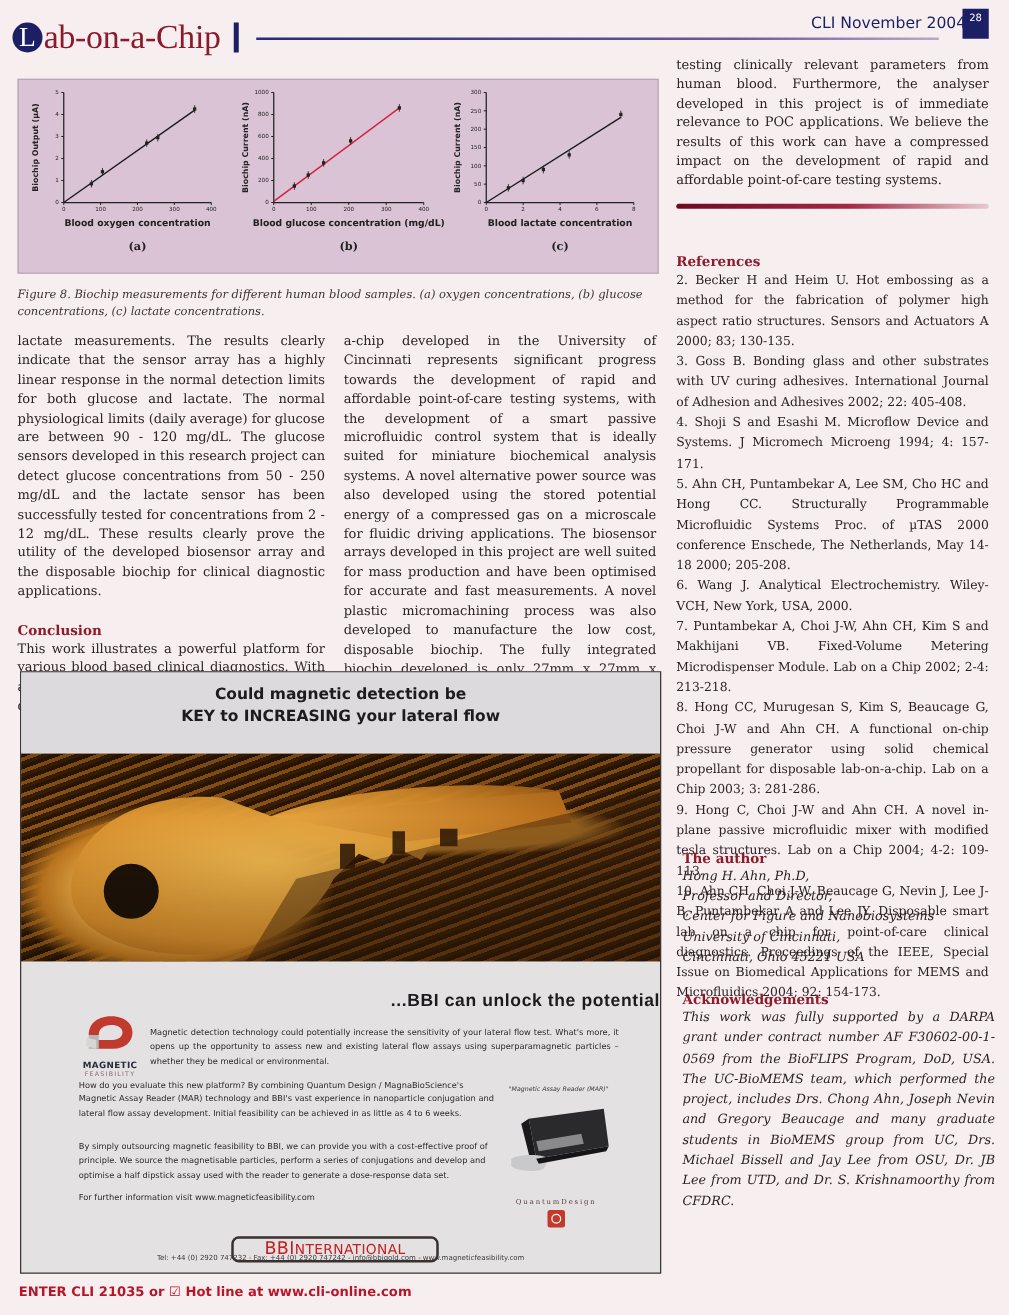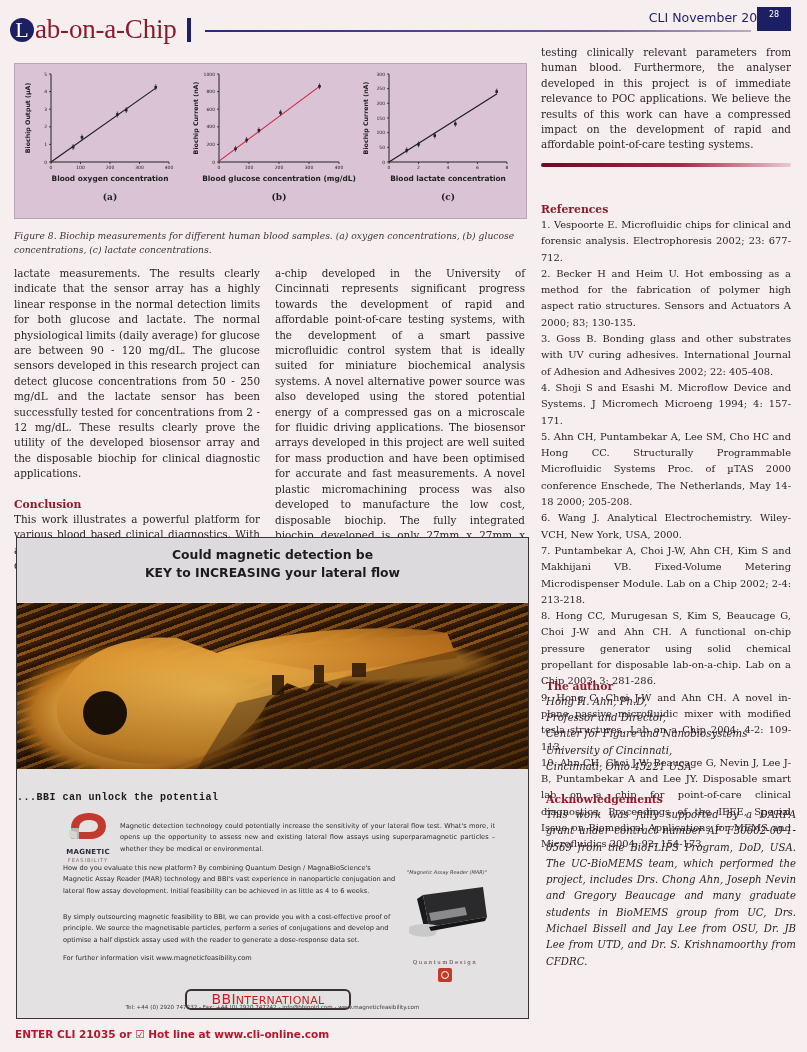--- a/index.html
+++ b/index.html
@@ -26,21 +26,21 @@
   .hdr-bar { width: 4px; height: 24px; background: #1c1f63; margin-left: 10px; }
   .hdr-line {
     left: 205px; top: 30px; width: 546px; height: 2px;
     background: linear-gradient(90deg, #2a2a7a, #6a5a9a 70%, #b9a9c6);
   }
   .hdr-issue {
     right: 34px; top: 10px; font-family: "DejaVu Sans", sans-serif;
     font-size: 12.5px; color: #1c1f63;
   }
   .hdr-page {
-    right: 16px; top: 7px; width: 34px; height: 24px; background: #1c1f63;
+    right: 16px; top: 7px; width: 21px; height: 24px; background: #1c1f63;
     color: #fff; font-size: 8px; font-family: "DejaVu Sans", sans-serif;
     text-align: center; padding-top: 3px;
   }
 
   
   .fig-box {
     left: 14px; top: 63px; width: 513px; height: 156px;
     background: #d9c3d5; border: 1px solid #b8a6b4;
   }
   .chart { position: absolute; top: 0; }
@@ -95,22 +95,22 @@
       linear-gradient(100deg, transparent 0 25%, transparent 25%),
       radial-gradient(ellipse 210px 30px at 330px 60px, #d99430 0 55%, transparent 75%),
       repeating-linear-gradient(160deg, #2b1605 0 3px, #8c5316 3px 6px, #3a1f06 6px 9px),
       #5b3410;
   }
   .ad-img .shade {
     position: absolute; left: 0; top: 0; width: 100%; height: 100%;
     background: linear-gradient(180deg, rgba(0,0,0,0.15), rgba(0,0,0,0) 30%, rgba(0,0,0,0.2));
   }
   .ad-sub {
-    position: absolute; left: 0; top: 254px; width: 100%; text-align: left;
-    font-family: Liberation Mono, monospace; font-weight: bold; font-size: 10px;
+    position: absolute; left: 0; top: 254px; width: 100%; text-align: right;
+    font-family: Liberation Sans, sans-serif; font-weight: bold; font-size: 14px;
     letter-spacing: 0.5px; color: #1d1b1d;
   }
   .ad-logo { position: absolute; left: 40px; top: 272px; width: 62px; text-align: center; }
   .ad-logo-text {
     font-family: "DejaVu Sans", sans-serif; font-size: 7px; font-weight: bold;
     color: #2a2a3a; line-height: 8px; letter-spacing: 0.3px;
   }
   .ad-logo-sub { font-size: 5px; color: #8a6a70; letter-spacing: 1px; font-weight: normal; }
   .ad-p {
     position: absolute; font-family: "DejaVu Sans", sans-serif; font-size: 6.6px;
@@ -310,21 +310,20 @@
   <p>a-chip developed in the University of Cincinnati represents significant progress towards the development of rapid and affordable point-of-care testing systems, with the development of a smart passive microfluidic control system that is ideally suited for miniature biochemical analysis systems. A novel alternative power source was also developed using the stored potential energy of a compressed gas on a microscale for fluidic driving applications. The biosensor arrays developed in this project are well suited for mass production and have been optimised for accurate and fast measurements. A novel plastic micromachining process was also developed to manufacture the low cost, disposable biochip. The fully integrated biochip developed is only 27mm x 27mm x 6mm and incorporates all the functionality required for</p>
 </div>
 
 <div class="abs col c3">
   <p>testing clinically relevant parameters from human blood. Furthermore, the analyser developed in this project is of immediate relevance to POC applications. We believe the results of this work can have a compressed impact on the development of rapid and affordable point-of-care testing systems.</p>
 </div>
 <div class="abs rule-red"></div>
 
 <div class="abs col refs">
   <div class="h-red">References</div>
-  <div class="ref">1. Vespoorte E. Microfluidic chips for clinical and forensic analysis. Electrophoresis 2002; 23: 677-712.</div>
   <div class="ref">2. Becker H and Heim U. Hot embossing as a method for the fabrication of polymer high aspect ratio structures. Sensors and Actuators A 2000; 83; 130-135.</div>
   <div class="ref">3. Goss B. Bonding glass and other substrates with UV curing adhesives. International Journal of Adhesion and Adhesives 2002; 22: 405-408.</div>
   <div class="ref">4. Shoji S and Esashi M. Microflow Device and Systems. J Micromech Microeng 1994; 4: 157-171.</div>
   <div class="ref">5. Ahn CH, Puntambekar A, Lee SM, Cho HC and Hong CC. Structurally Programmable Microfluidic Systems Proc. of µTAS 2000 conference Enschede, The Netherlands, May 14-18 2000; 205-208.</div>
   <div class="ref">6. Wang J. Analytical Electrochemistry. Wiley-VCH, New York, USA, 2000.</div>
   <div class="ref">7. Puntambekar A, Choi J-W, Ahn CH, Kim S and Makhijani VB. Fixed-Volume Metering Microdispenser Module. Lab on a Chip 2002; 2-4: 213-218.</div>
   <div class="ref">8. Hong CC, Murugesan S, Kim S, Beaucage G, Choi J-W and Ahn CH. A functional on-chip pressure generator using solid chemical propellant for disposable lab-on-a-chip. Lab on a Chip 2003; 3: 281-286.</div>
   <div class="ref">9. Hong C, Choi J-W and Ahn CH. A novel in-plane passive microfluidic mixer with modified tesla structures. Lab on a Chip 2004; 4-2: 109-113.</div>
   <div class="ref">10. Ahn CH, Choi J-W, Beaucage G, Nevin J, Lee J-B, Puntambekar A and Lee JY. Disposable smart lab on a chip for point-of-care clinical diagnostics. Proceedings of the IEEE, Special Issue on Biomedical Applications for MEMS and Microfluidics 2004; 92: 154-173.</div>
 </div>

